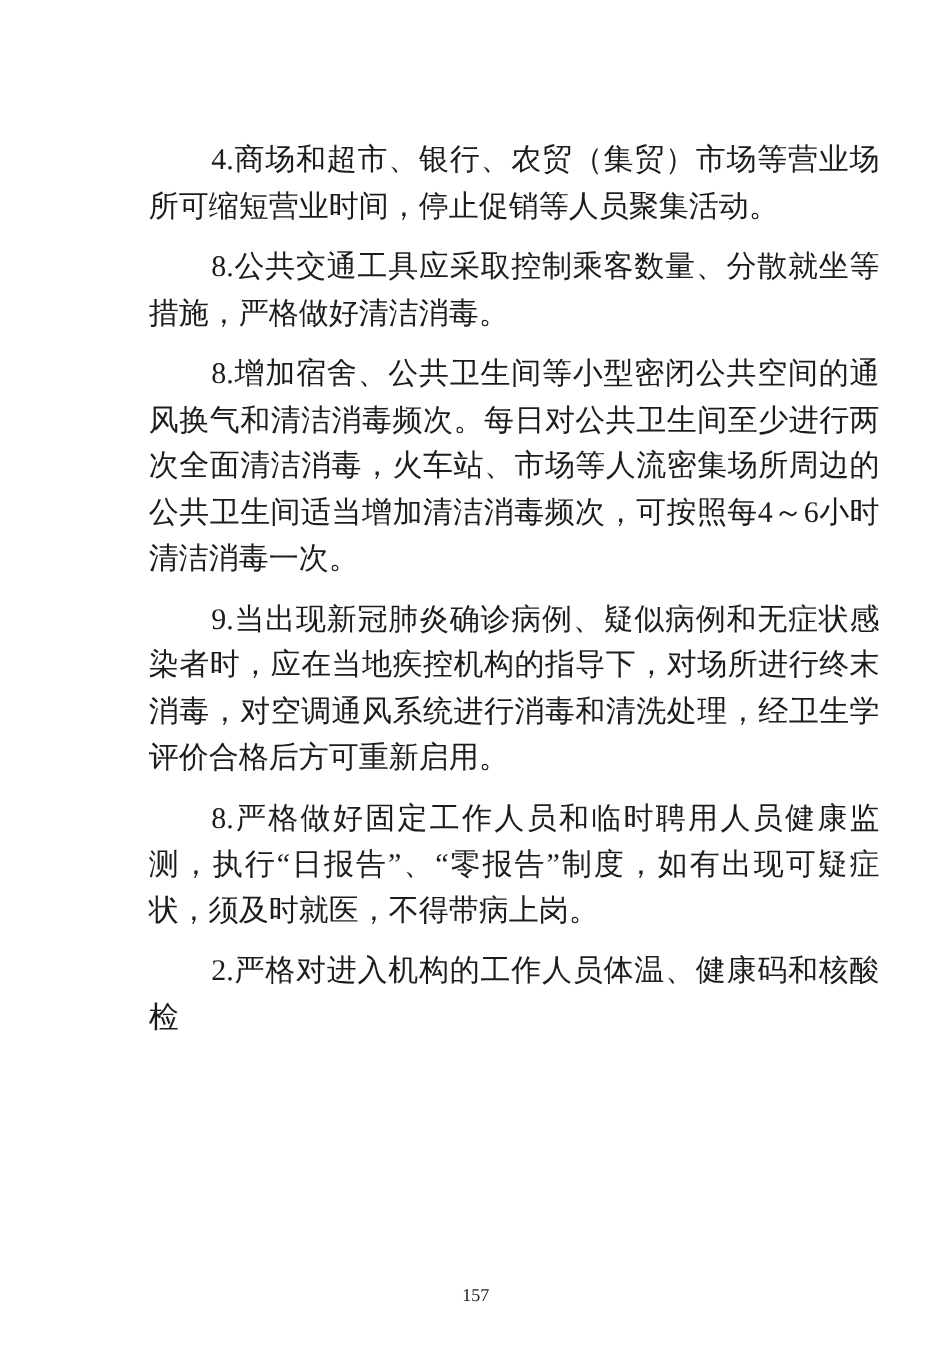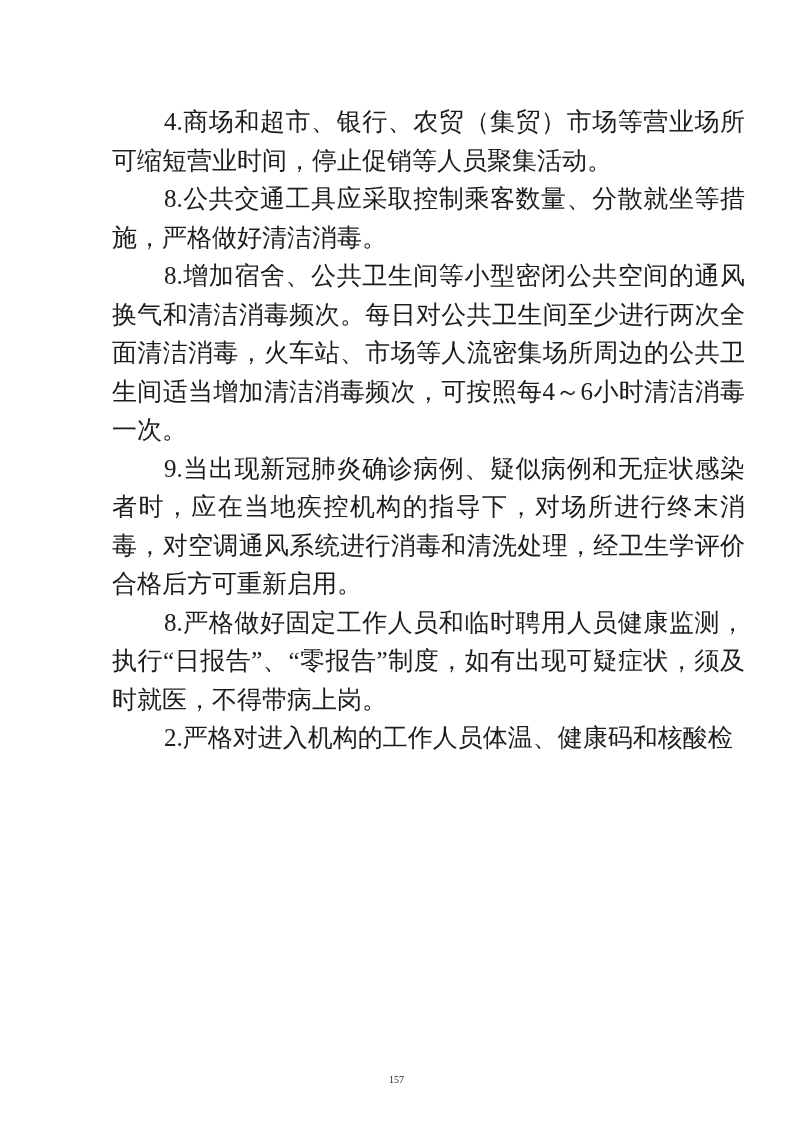--- a/index.html
+++ b/index.html
@@ -21,36 +21,36 @@
     left: 112px;
     top: 103px;
     width: 633px;
     font-size: 25px;
     line-height: 38.5px;
     text-align: justify;
     text-justify: inter-ideograph;
     letter-spacing: 0;
   }
   .content p {
-    margin: 0;
+    margin: 12px;
     padding: 0;
     text-indent: 2.08em;
     word-break: normal;
     overflow-wrap: break-word;
   }
   .content p.bold {
     font-weight: bold;
   }
   .page-number {
     position: absolute;
     left: 0;
     top: 1071px;
     width: 100%;
     text-align: center;
-    font-size: 10px;
+    font-size: 15px;
     line-height: 18px;
     color: #1c1c1c;
     font-family: "Liberation Serif", serif;
   }
 </style>
 </head>
 <body>
 
 <div class="page">
   <div class="content" id="paragraph-container">

